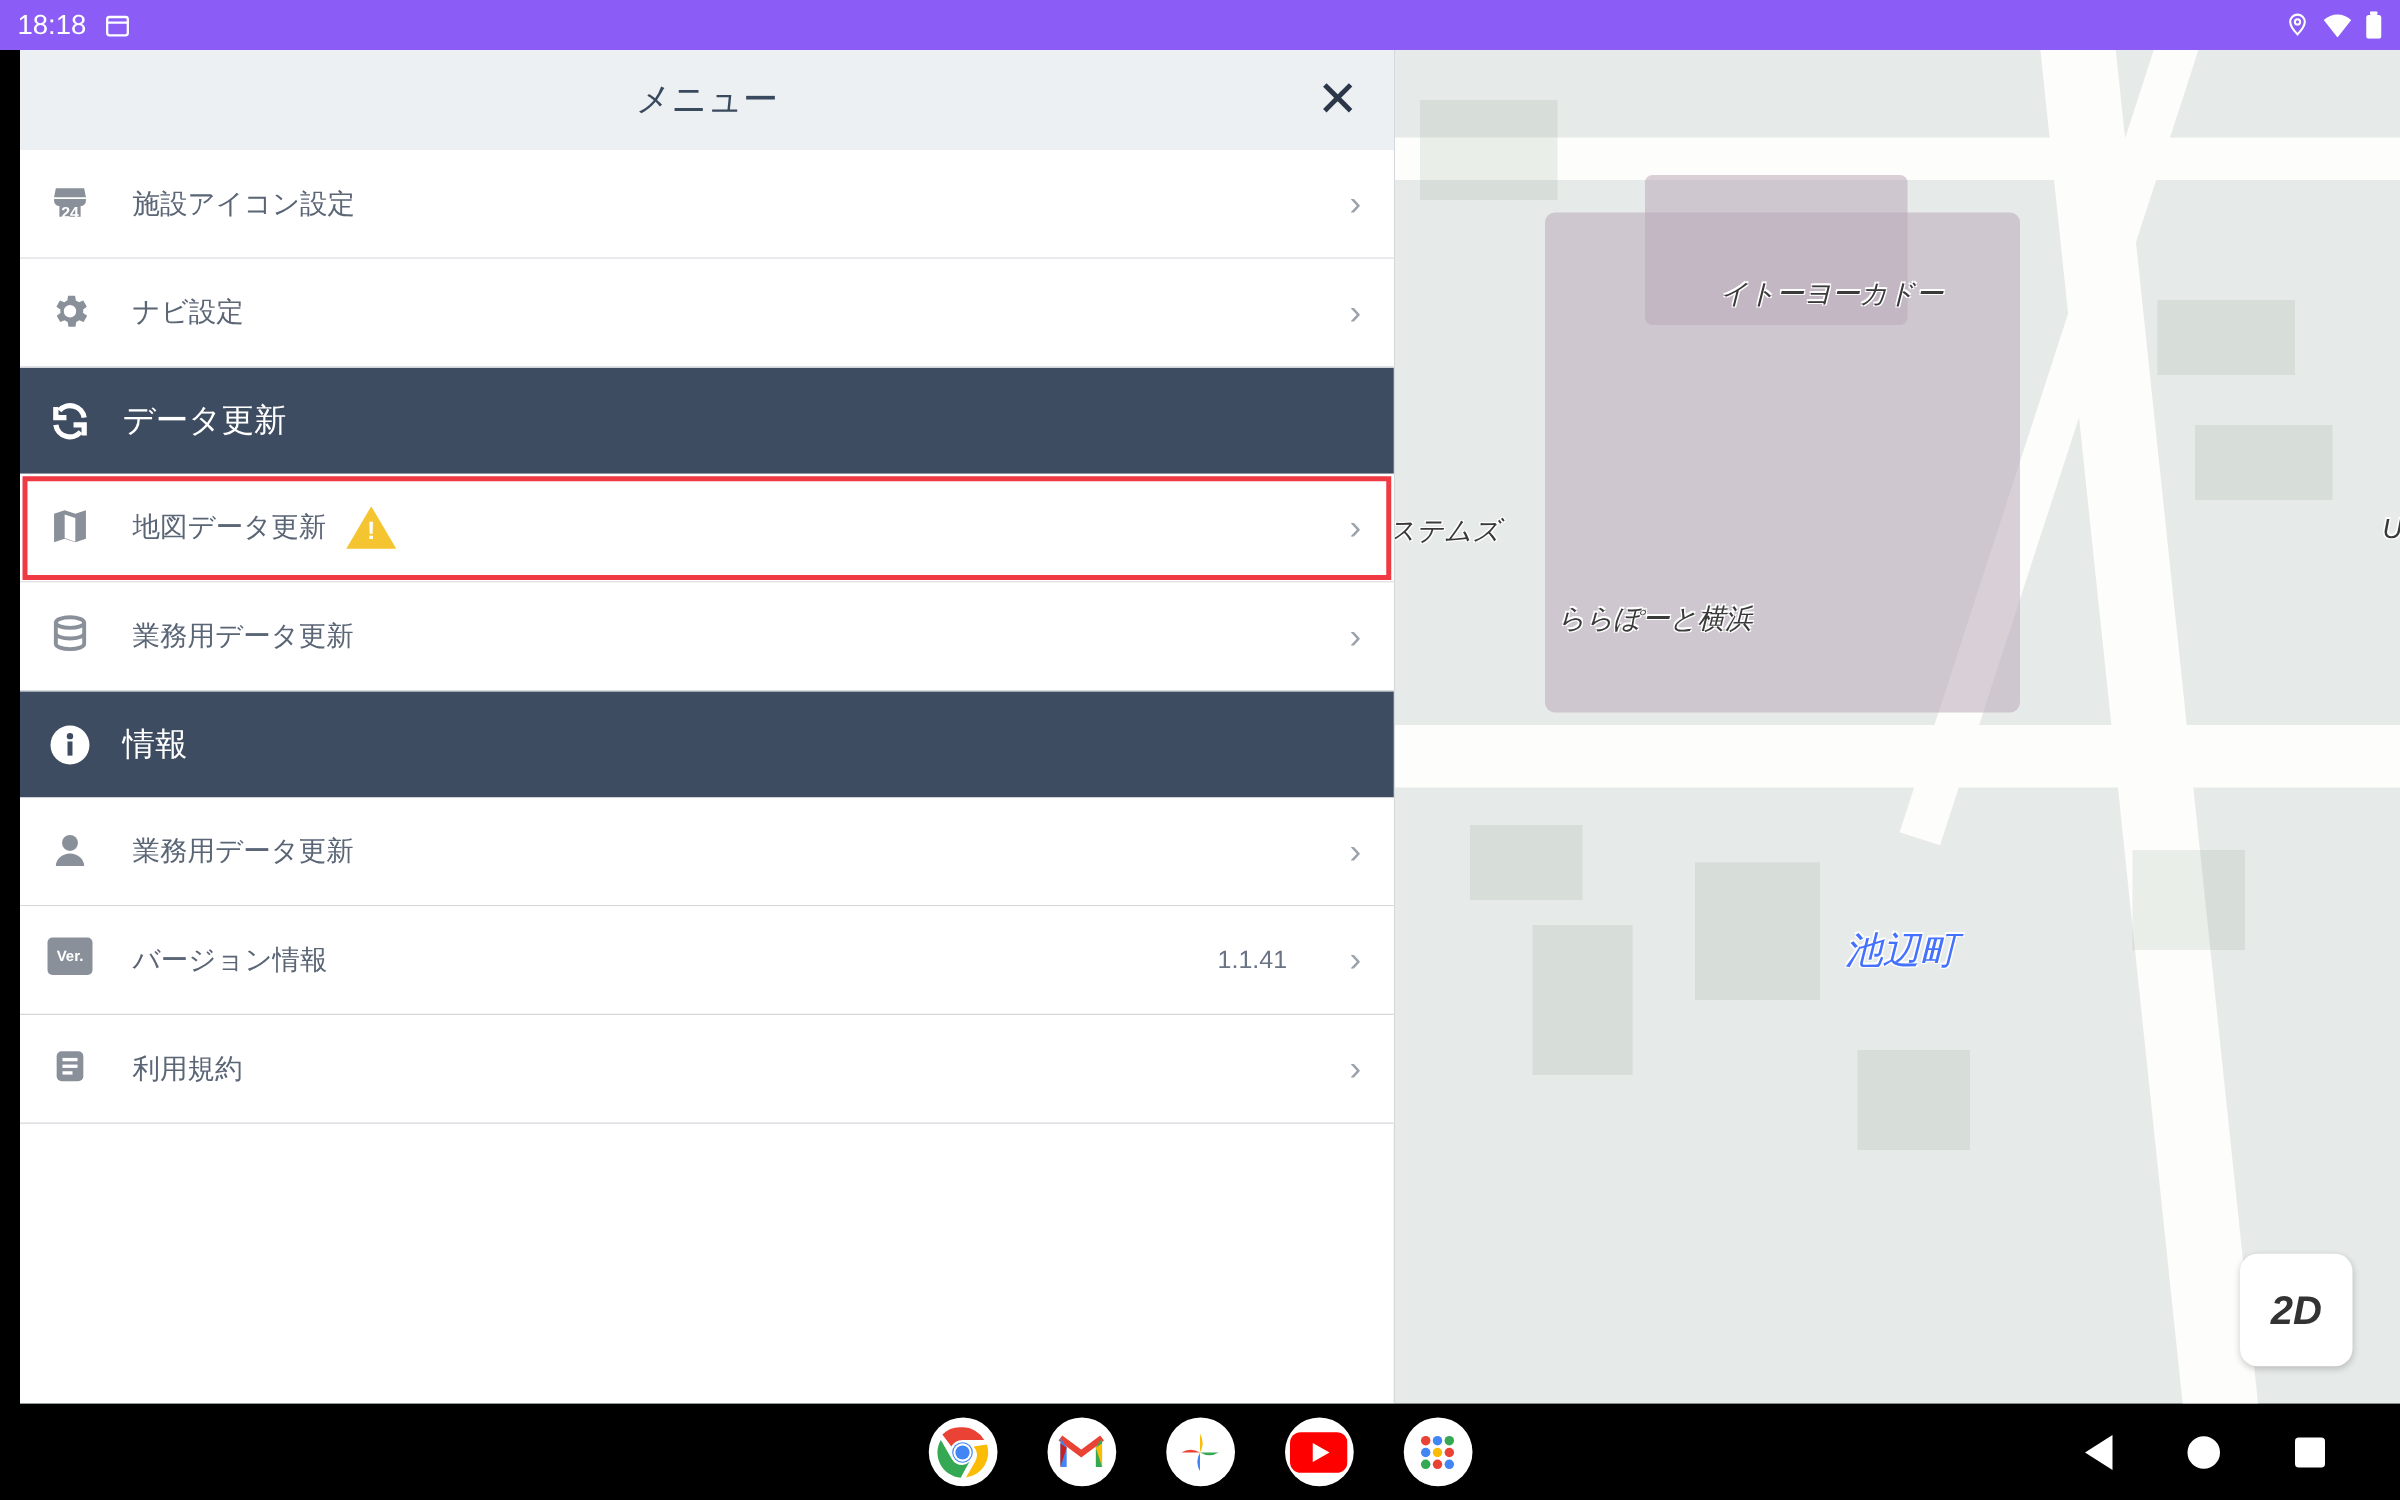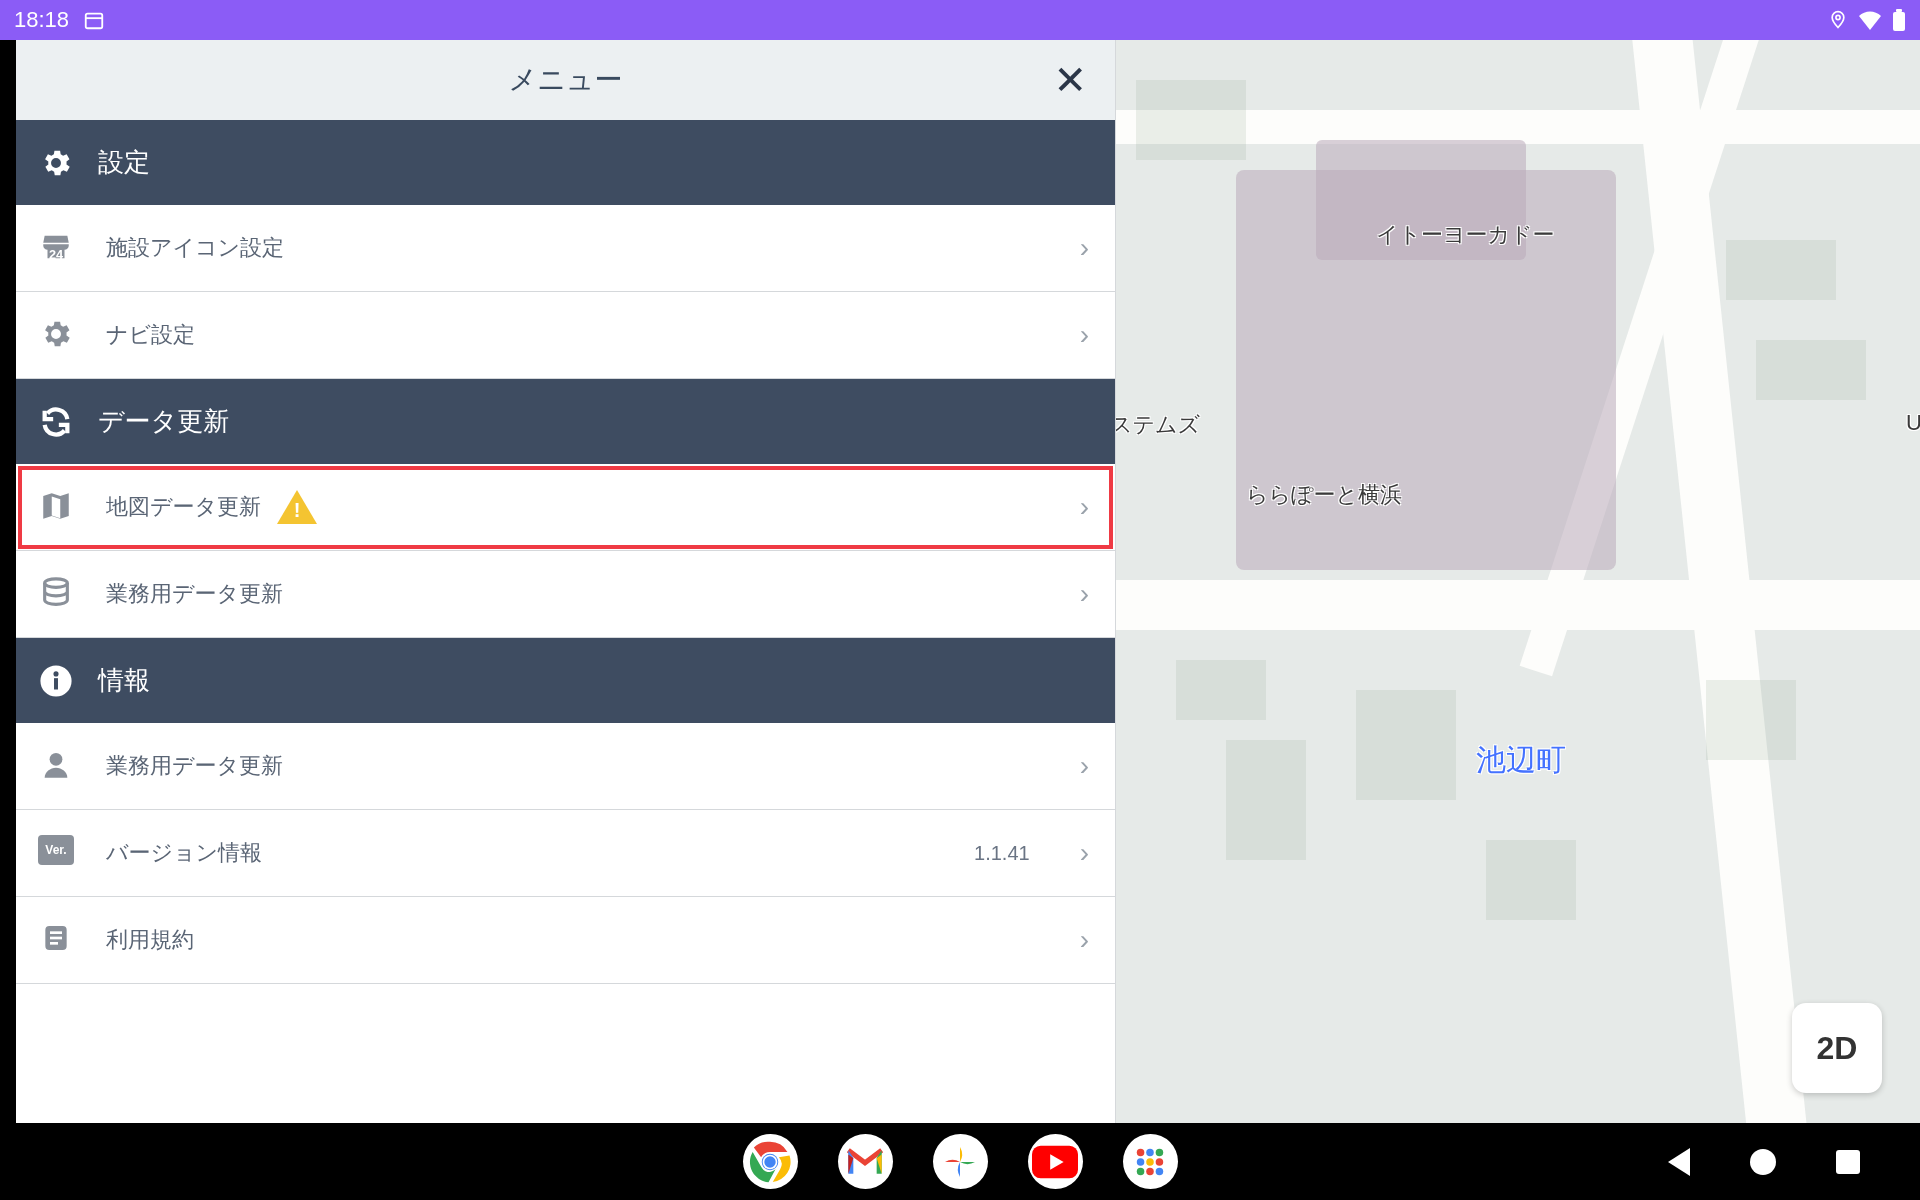--- a/index.html
+++ b/index.html
@@ -24,21 +24,21 @@
   .section-header .s-icon { width: 36px; height: 36px; display: flex; align-items: center; justify-content: center; }
 
   .menu-item { height: 87px; background: #fff; display: flex; align-items: center; padding: 0 26px 0 22px; gap: 32px; border-bottom: 1px solid #d5d8db; position: relative; cursor: pointer; }
   .menu-item .m-icon { width: 36px; height: 36px; display: flex; align-items: flex-start; justify-content: center; color: #888e96; }
   .menu-item .m-label { font-size: 22px; color: #5a6575; flex: 1; display: flex; align-items: center; gap: 16px; }
   .menu-item .m-value { font-size: 20px; color: #6a7484; margin-right: 18px; }
   .menu-item .chev { color: #9aa2ab; font-size: 28px; }
   .menu-item.highlighted { outline: 4px solid #ef3a44; outline-offset: -6px; }
 
   
-  .map { flex: 1; position: relative; background: #e6eae8; overflow: hidden; }
+  .map { flex: 1; position: relative; background: #e6eae8; overflow: hidden; font-style: italic; }
   .map .road { position: absolute; background: #fdfdfb; }
   .map .road.diag { transform-origin: top left; }
   .map .big-block { position: absolute; background: rgba(185,170,185,0.55); }
   .map .small-block { position: absolute; background: rgba(150,170,150,0.18); }
   .map .maplabel { position: absolute; font-size: 22px; color: #3a3a3a; text-shadow: -1px -1px 0 #fff,1px -1px 0 #fff,-1px 1px 0 #fff,1px 1px 0 #fff; white-space: nowrap; }
   .map .maplabel.blue { color: #4472ff; font-size: 30px; }
   .map .btn-2d { position: absolute; right: 38px; bottom: 30px; width: 90px; height: 90px; background: #fff; border-radius: 14px; display: flex; align-items: center; justify-content: center; font-size: 32px; font-weight: 700; color: #333; box-shadow: 0 2px 6px rgba(0,0,0,.2); cursor: pointer; }
 
   
   .navbar { position: absolute; left: 0; right: 0; bottom: 0; height: 77px; background: #000; display: flex; align-items: center; justify-content: center; gap: 40px; }
@@ -93,28 +93,20 @@
 
   <div class="app">
 
     <div class="menu-panel">
 
       <div class="menu-header">
         <span class="title">メニュー</span>
         <span class="close">✕</span>
       </div>
 
-      <div class="section-header">
-        <span class="s-icon">
-          <svg width="34" height="34" viewBox="0 0 24 24" fill="#fff">
-              <path d="M19.4 13a7.8 7.8 0 0 0 0-2l2.1-1.6-2-3.5-2.5 1a7.6 7.6 0 0 0-1.7-1l-.4-2.6h-4l-.4 2.6a7.6 7.6 0 0 0-1.7 1l-2.5-1-2 3.5L6.6 11a7.8 7.8 0 0 0 0 2l-2.1 1.6 2 3.5 2.5-1c.5.4 1.1.8 1.7 1l.4 2.6h4l.4-2.6c.6-.2 1.2-.6 1.7-1l2.5 1 2-3.5L19.4 13zM12 15.5A3.5 3.5 0 1 1 15.5 12 3.5 3.5 0 0 1 12 15.5z"></path>
-            </svg>
-        </span>
-        <span>設定</span>
-      </div>
 
       <div class="menu-item">
         <span class="m-icon">
           <svg width="34" height="34" viewBox="0 0 24 24" fill="#8a9099">
               <path d="M4 4h16l1 5H3l1-5zm-1 6h18v1a3 3 0 0 1-3 3v6H6v-6a3 3 0 0 1-3-3v-1z"></path>
               <text x="12" y="20.5" font-size="9" text-anchor="middle" fill="#fff" font-weight="700">24</text>
             </svg>
         </span>
         <span class="m-label">施設アイコン設定</span>
         <span class="chev">›</span>

